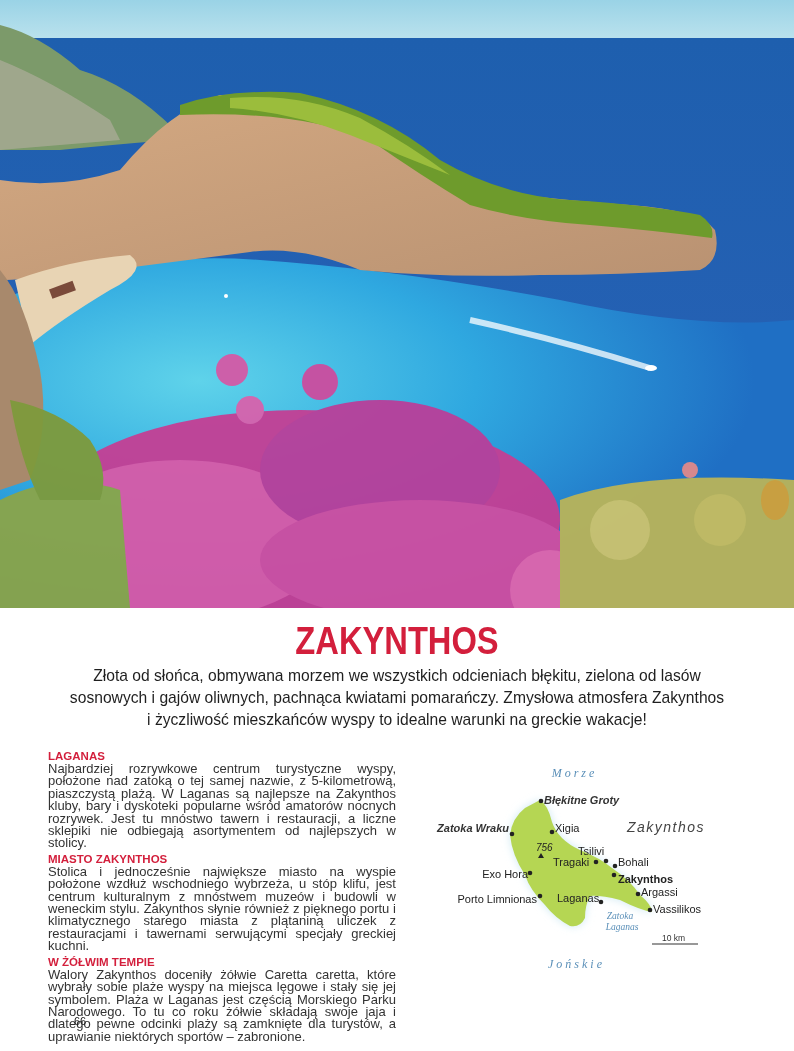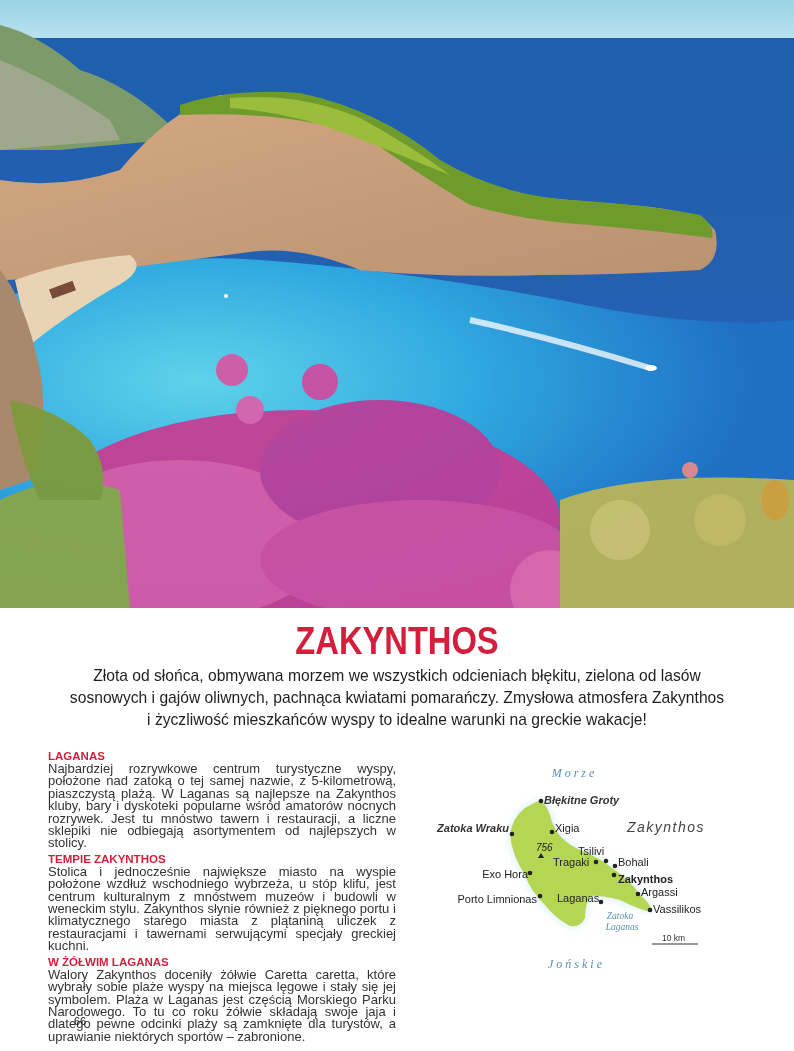--- a/index.html
+++ b/index.html
@@ -80,25 +80,25 @@
 
 <div class="title">ZAKYNTHOS</div>
 <div class="lead">Złota od słońca, obmywana morzem we wszystkich odcieniach błękitu, zielona od lasów sosnowych i gajów oliwnych, pachnąca kwiatami pomarańczy. Zmysłowa atmosfera Zakynthos i życzliwość mieszkańców wyspy to idealne warunki na greckie wakacje!</div>
 
 <div class="col">
   <div>
     <div class="sec-h">LAGANAS</div>
     <p class="sec-p">Najbardziej rozrywkowe centrum turystyczne wyspy, położone nad zatoką o tej samej nazwie, z 5-kilometrową, piaszczystą plażą. W Laganas są najlepsze na Zakynthos kluby, bary i dyskoteki popularne wśród amatorów nocnych rozrywek. Jest tu mnóstwo tawern i restauracji, a liczne sklepiki nie odbiegają asortymentem od najlepszych w stolicy.</p>
   </div>
   <div>
-    <div class="sec-h">TEMPIE ZAKYNTHOS</div>
+    <div class="sec-h">MIASTO ZAKYNTHOS</div>
     <p class="sec-p">Stolica i jednocześnie największe miasto na wyspie położone wzdłuż wschodniego wybrzeża, u stóp klifu, jest centrum kulturalnym z mnóstwem muzeów i budowli w weneckim stylu. Zakynthos słynie również z pięknego portu i klimatycznego starego miasta z plątaniną uliczek z restauracjami i tawernami serwującymi specjały greckiej kuchni.</p>
   </div>
   <div>
-    <div class="sec-h">W ŻÓŁWIM LAGANAS</div>
+    <div class="sec-h">W ŻÓŁWIM TEMPIE</div>
     <p class="sec-p">Walory Zakynthos doceniły żółwie Caretta caretta, które wybrały sobie plaże wyspy na miejsca lęgowe i stały się jej symbolem. Plaża w Laganas jest częścią Morskiego Parku Narodowego. To tu co roku żółwie składają swoje jaja i dlatego pewne odcinki plaży są zamknięte dla turystów, a uprawianie niektórych sportów – zabronione.</p>
   </div>
 </div>
 
 <div class="map">
   <svg width="330" height="225" viewBox="420 755 330 225" font-family="Liberation Sans, sans-serif">
     <defs>
       <filter id="glow" x="-20%" y="-20%" width="140%" height="140%">
         <feGaussianBlur stdDeviation="4"></feGaussianBlur>
       </filter>

